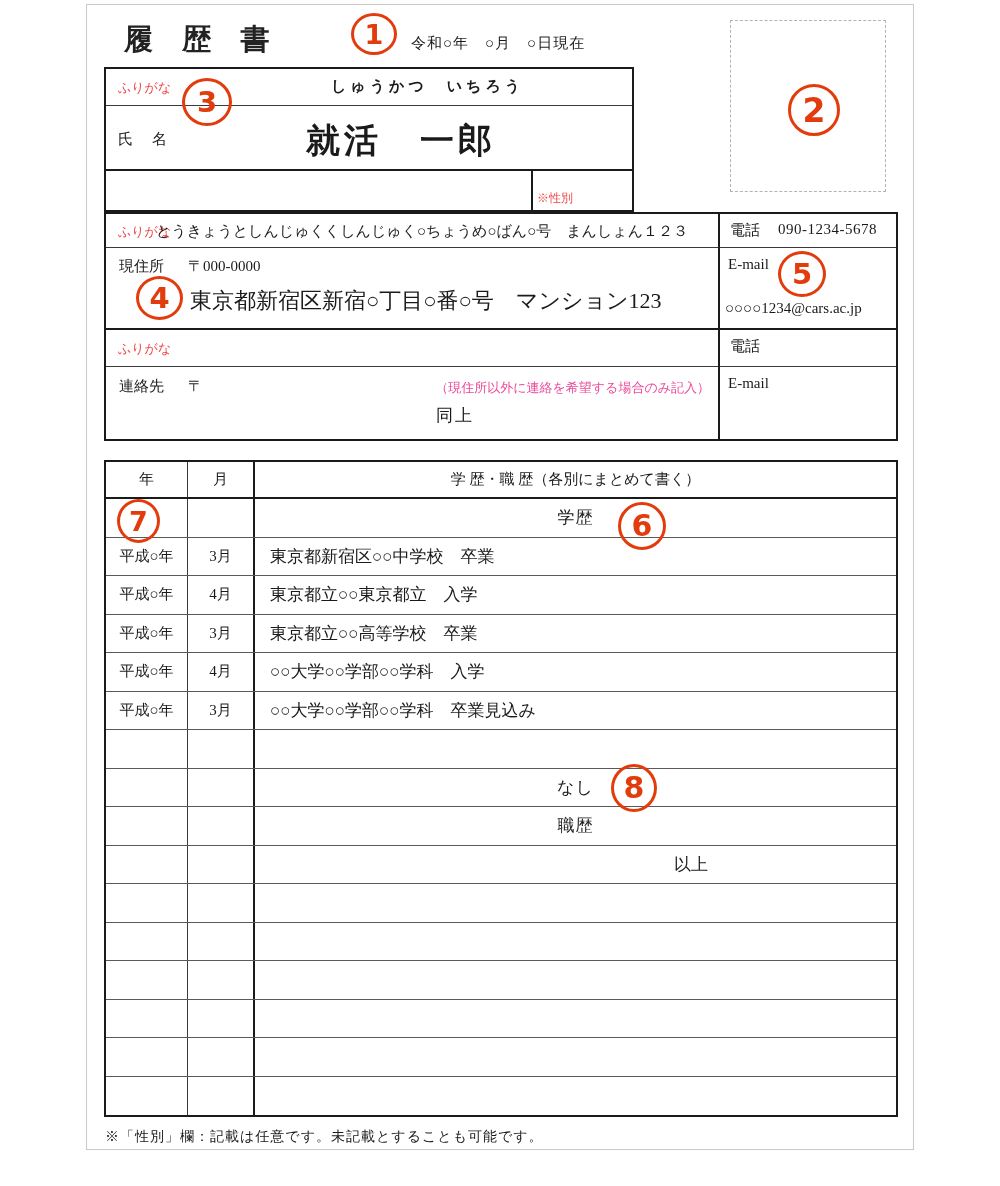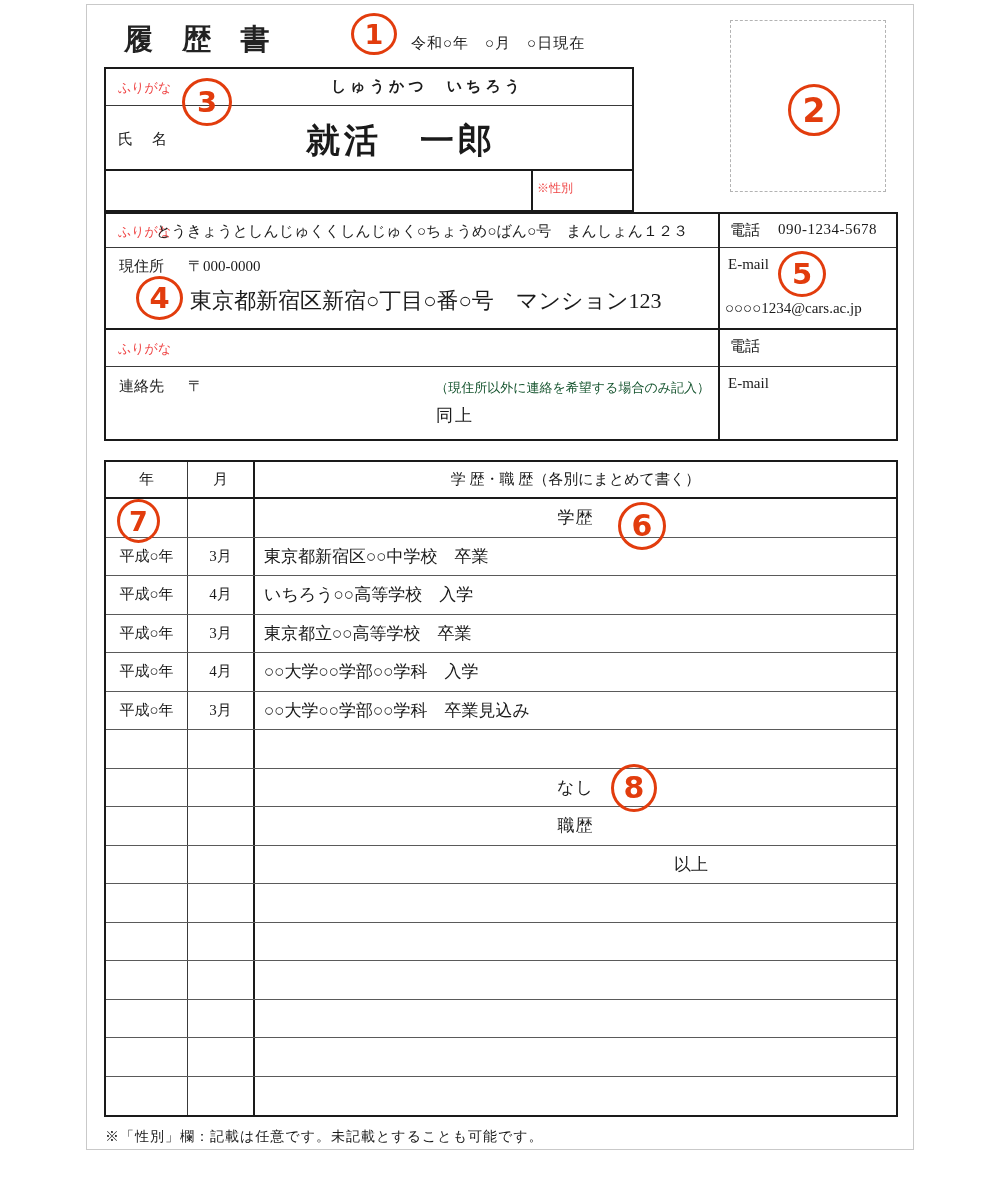--- a/index.html
+++ b/index.html
@@ -43,21 +43,21 @@
   .nt-row3 { position:relative; height:39px; }
   .small-lbl { font-size:13px; color:#ef4444; }
   .nt-furigana-lbl { position:absolute; left:12px; top:10px; }
   .nt-furigana-val { position:absolute; left:225px; top:8px; font-size:15px;
     letter-spacing:4px; font-weight:600; }
   .nt-name-lbl { position:absolute; left:12px; top:24px; font-size:15px; letter-spacing:2px; }
   .nt-name-val { position:absolute; left:200px; top:12px; font-size:34px;
     letter-spacing:4px; font-weight:700; }
   .nt-birth { position:absolute; left:110px; top:10px; font-size:16px; letter-spacing:1px; }
   .gender-cell { position:absolute; right:0; top:0; width:101px; height:100%;
-    border-left:2px solid #1a1a1a; padding:7px 4px; }
+    border-left:2px solid #1a1a1a; padding:17px 4px; }
   .gender-cell .small-lbl { font-size:12px; }
 
   
   .addr-table { position:absolute; left:104px; top:212px; width:794px; height:229px;
     border:2px solid #1a1a1a; display:flex; background:#fff; }
   .addr-left  { position:relative; width:612px; }
   .addr-right { position:relative; flex:1; border-left:2px solid #1a1a1a; }
   .ar { position:relative; }
   .r1 { height:34px; border-bottom:1px solid #3a3a3a; }
   .r2 { height:82px; border-bottom:2px solid #1a1a1a; }
@@ -65,42 +65,42 @@
   .r4 { height:70px; }
   .lbl15 { font-size:15px; color:#1a1a1a; }
   .a-furigana-lbl { position:absolute; left:12px; top:9px; }
   .a-furigana-val { position:absolute; left:50px; top:8px; font-size:15px; white-space:nowrap; }
   .a-addr-lbl { position:absolute; left:13px; top:9px; }
   .a-postal   { position:absolute; left:82px; top:9px; font-size:15px; }
   .a-addr-val { position:absolute; left:84px; top:38px; font-size:22px; white-space:nowrap; }
   .c-furigana-lbl { position:absolute; left:12px; top:10px; }
   .c-contact-lbl { position:absolute; left:13px; top:10px; }
   .c-postal-mark { position:absolute; left:82px; top:10px; font-size:15px; }
-  .c-note { position:absolute; right:8px; top:12px; font-size:13px; color:#14532d; }
+  .c-note { position:absolute; right:8px; top:12px; font-size:13px; color:#ec4899; }
   .c-douzyou { position:absolute; left:330px; top:37px; font-size:17px; letter-spacing:2px; }
   .b-phone-lbl { position:absolute; left:10px; top:7px; }
   .b-phone-val { position:absolute; left:58px; top:7px; font-size:15px; letter-spacing:0.5px; }
   .b-email-lbl { position:absolute; left:8px; top:8px; font-size:15px; }
   .b-email-val { position:absolute; left:5px; top:52px; font-size:15px; white-space:nowrap; }
 
   
   .hist-table { position:absolute; left:104px; top:460px; width:794px;
     border:2px solid #1a1a1a; background:#fff; }
   .h-header { display:flex; height:37px; border-bottom:2px solid #1a1a1a;
     font-size:15px; }
   .h-header > div { display:flex; align-items:center; justify-content:center; }
   .hy { width:82px; border-right:1px solid #3a3a3a; }
   .hm { width:67px; border-right:2px solid #1a1a1a; }
   .ht { flex:1;text-align:right; }
   .h-row { display:flex; height:38.5px; border-bottom:1px solid #5a5a5a; }
   .h-row:last-child { border-bottom:none; }
   .h-row .hy, .h-row .hm { font-size:15px; display:flex; align-items:center;
     justify-content:center; }
   .h-row .ht { font-size:17px; display:flex; align-items:center; }
-  .h-row .ht.align-left   { padding-left:9px; }
+  .h-row .ht.align-left   { padding-left:15px; }
   .h-row .ht.align-center { justify-content:center; letter-spacing:1px; }
   .h-row .ht.align-right  { justify-content:flex-end; padding-right:188px; }
 
   .footnote { position:absolute; left:105px; top:1128px; font-size:14px;
     letter-spacing:1px; color:#1a1a1a; }
 </style>
 </head>
 <body>
 
 <div class="page-border"></div>
@@ -178,21 +178,21 @@
         <div class="ht align-center">学歴</div>
       </div>
       <div class="h-row">
         <div class="hy">平成○年</div>
         <div class="hm">3月</div>
         <div class="ht align-left">東京都新宿区○○中学校　卒業</div>
       </div>
       <div class="h-row">
         <div class="hy">平成○年</div>
         <div class="hm">4月</div>
-        <div class="ht align-left">いちろう○○高等学校　入学</div>
+        <div class="ht align-left">東京都立○○東京都立　入学</div>
       </div>
       <div class="h-row">
         <div class="hy">平成○年</div>
         <div class="hm">3月</div>
         <div class="ht align-left">東京都立○○高等学校　卒業</div>
       </div>
       <div class="h-row">
         <div class="hy">平成○年</div>
         <div class="hm">4月</div>
         <div class="ht align-left">○○大学○○学部○○学科　入学</div>

